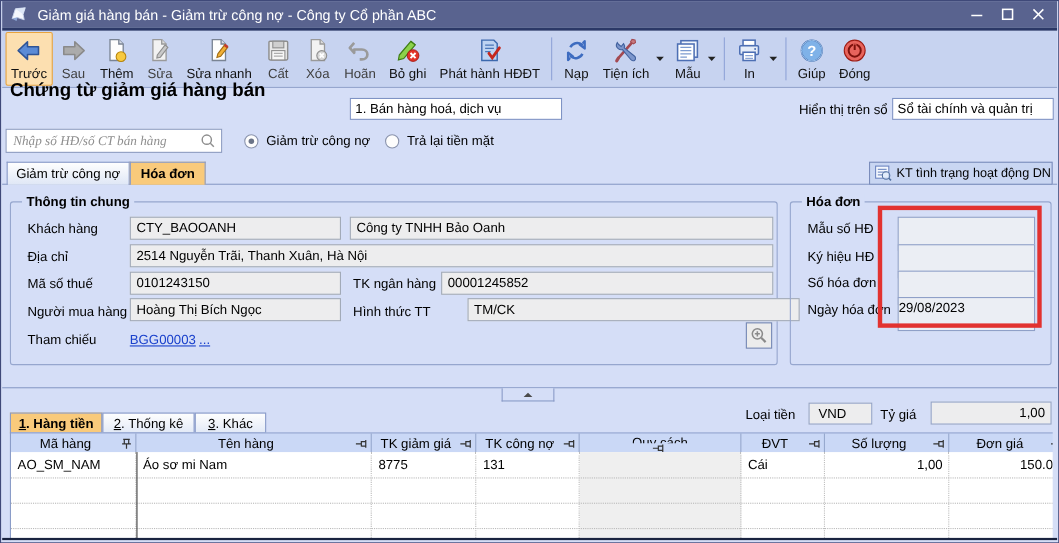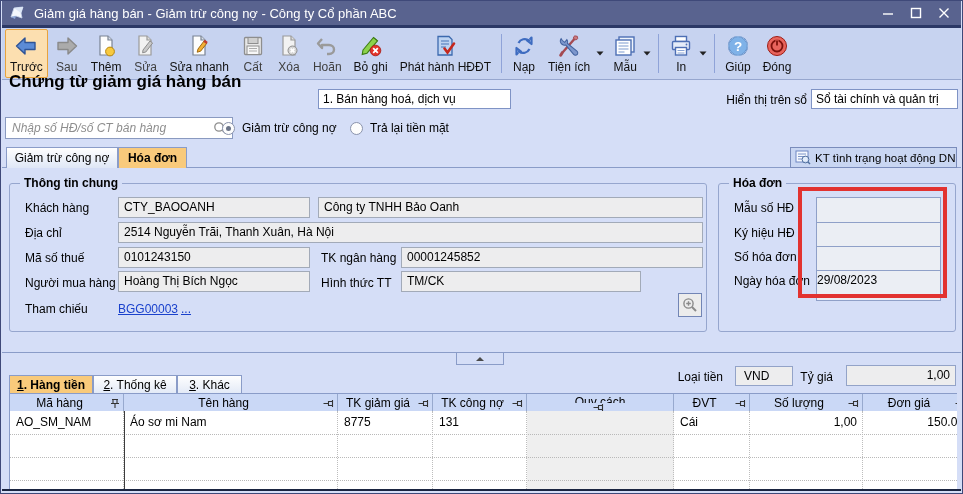--- a/index.html
+++ b/index.html
@@ -27,21 +27,21 @@
   .tb-drop { display:flex; align-items:center; padding:0 3px 0 0; }
   .tb-drop svg { display:block; }
   .tb-sep { width:1px; background:#8FA3D8; margin:6px 4px; }
   
   #page-title { position:absolute; left:8px; top:71px; font-size:17px; font-weight:bold; white-space:nowrap; }
   .combo { position:absolute; background:#FFFFFF; border:1px solid #7F93C5; font-size:12px; line-height:18px; padding:0 4px; white-space:nowrap; overflow:hidden; }
   #doc-type-combo { left:317px; top:88px; width:193px; height:20px; }
   #display-book-label { position:absolute; top:92px; left:712px; width:94px; text-align:right; white-space:nowrap; }
   #display-book-combo { left:810px; top:88px; width:147px; height:20px; }
   
-  #search-box { position:absolute; left:4px; top:116px; width:228px; height:22px; background:#FFFFFF; border:1px solid #8A9AC0; display:flex; align-items:center; }
+  #search-box { position:absolute; left:4px; top:116px; width:197px; height:22px; background:#FFFFFF; border:1px solid #8A9AC0; display:flex; align-items:center;font-family:Liberation Serif, serif; }
   #search-placeholder { flex:1 1 auto; font-style:italic; color:#8E8E8E; padding-left:6px; white-space:nowrap; overflow:hidden; }
   #search-icon-wrap { flex:0 0 auto; padding-right:5px; display:flex; }
   .radio-row { position:absolute; top:120px; display:flex; align-items:center; }
   .radio-circle { width:13px; height:13px; border-radius:50%; background:#FDFDFD; border:1px solid #8A93AC; position:relative; }
   .radio-circle.checked::after { content:""; position:absolute; left:3px; top:3px; width:5px; height:5px; border-radius:50%; background:#6B7488; }
   .radio-label { margin-left:7px; white-space:nowrap; }
   
   #tabstrip-line { position:absolute; left:1px; right:1px; top:166px; height:1px; background:#8A9CC8; }
   .tab { position:absolute; top:146px; height:21px; border:1px solid #8A9CC8; border-bottom:none; display:flex; align-items:center; justify-content:center; background:linear-gradient(#FEFEFE,#DFE7F6); font-size:12px; white-space:nowrap; }
   .tab.active { background:#F9CA7B; font-weight:bold; height:21px; z-index:2; }
@@ -384,21 +384,21 @@
   <div class="fld" style="left:317px; top:196px; width:385px;">Công ty TNHH Bảo Oanh</div>
   <div class="fld-label" style="left:24px; top:225px;">Địa chỉ</div>
   <div class="fld" style="left:117px; top:221px; width:585px;">2514 Nguyễn Trãi, Thanh Xuân, Hà Nội</div>
   <div class="fld-label" style="left:24px; top:250px;">Mã số thuế</div>
   <div class="fld" style="left:117px; top:246px; width:192px;">0101243150</div>
   <div class="fld-label" style="left:320px; top:250px;">TK ngân hàng</div>
   <div class="fld" style="left:400px; top:246px; width:302px;">00001245852</div>
   <div class="fld-label" style="left:24px; top:275px;">Người mua hàng</div>
   <div class="fld" style="left:117px; top:270px; width:192px;">Hoàng Thị Bích Ngọc</div>
   <div class="fld-label" style="left:320px; top:275px;">Hình thức TT</div>
-  <div class="fld" style="left:400px; top:270px; width:240px;">TM/CK</div>
+  <div class="fld" style="left:424px; top:270px; width:302px;">TM/CK</div>
   <div class="fld-label" style="left:24px; top:301px;">Tham chiếu</div>
   <a class="reflink" style="position:absolute; left:117px; top:301px;" href="#">BGG00003</a>
   <a class="reflink" style="position:absolute; left:180px; top:301px;" href="#">...</a>
   <div id="zoom-button">
     <svg width="16" height="16" viewBox="0 0 16 16">
       <circle cx="6.5" cy="6.5" r="4.6" fill="none" stroke="#8A8A8A" stroke-width="1.4"></circle>
       <path d="M4.2 6.5 h4.6 M6.5 4.2 v4.6" stroke="#8A8A8A" stroke-width="1.4"></path>
       <path d="M10 10 L14 14" stroke="#8A8A8A" stroke-width="2"></path>
     </svg>
   </div>

